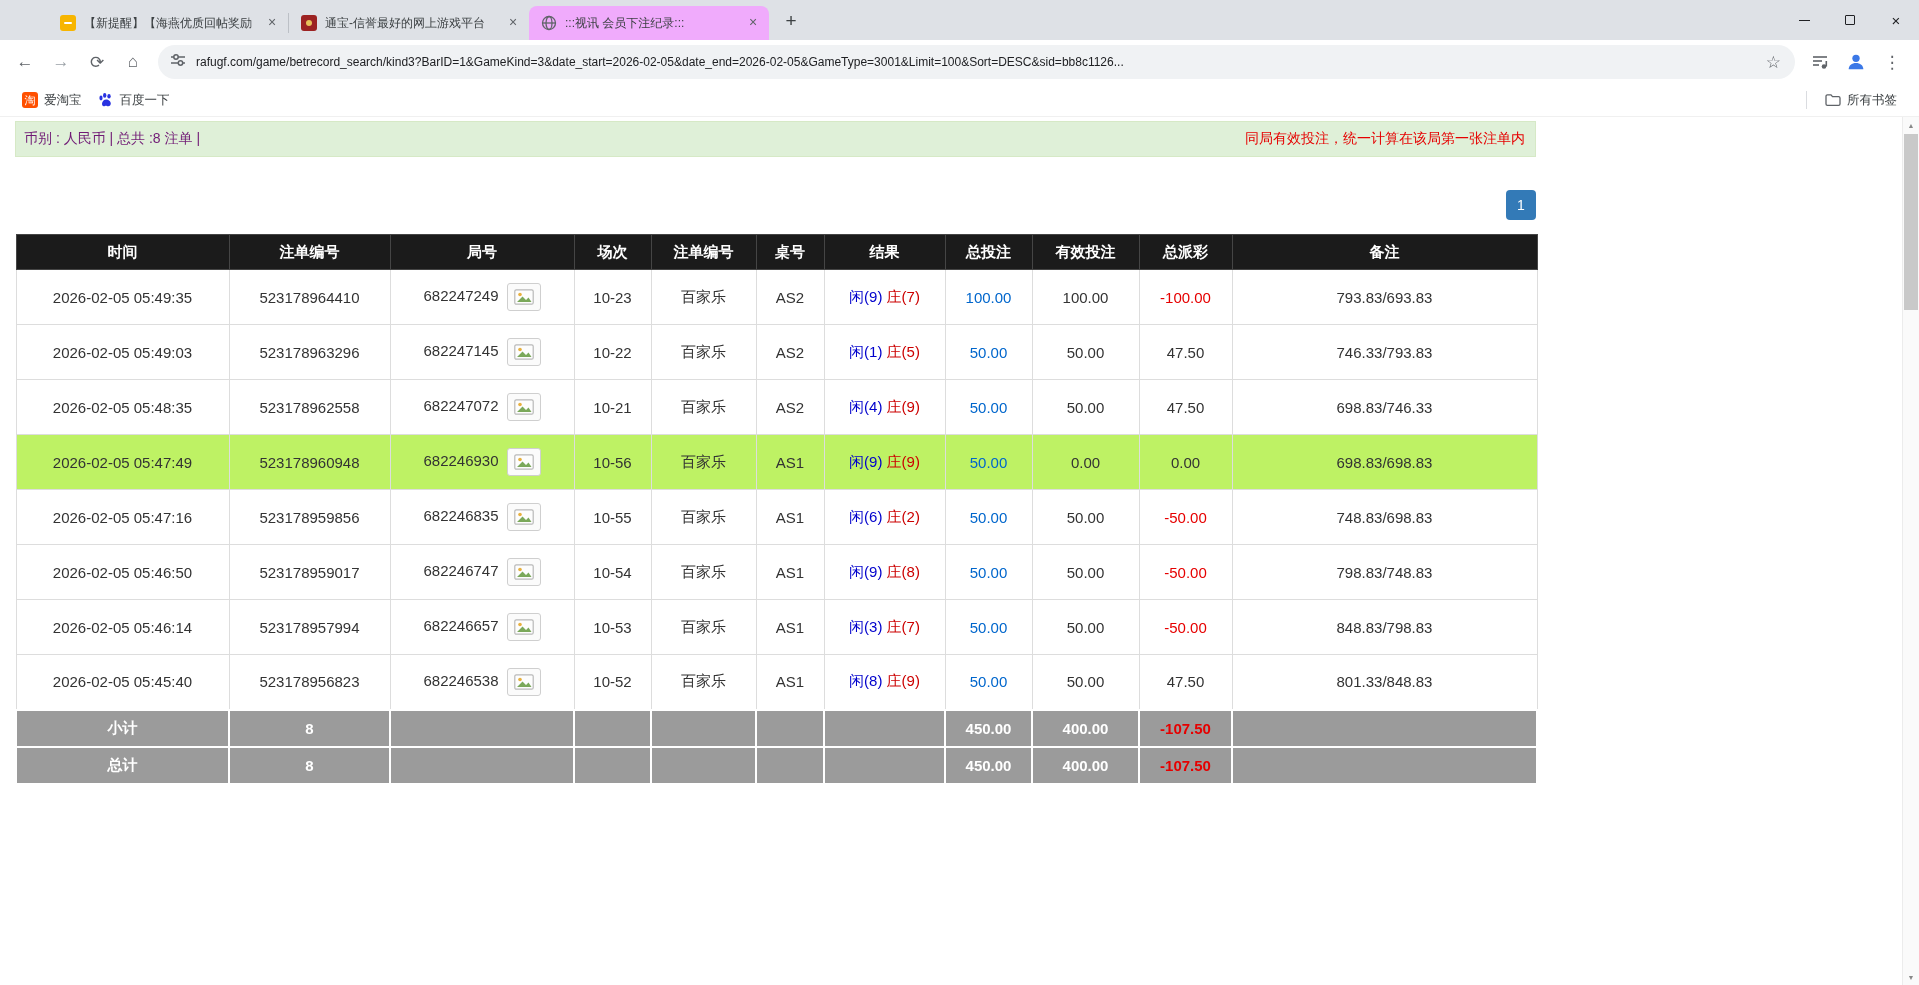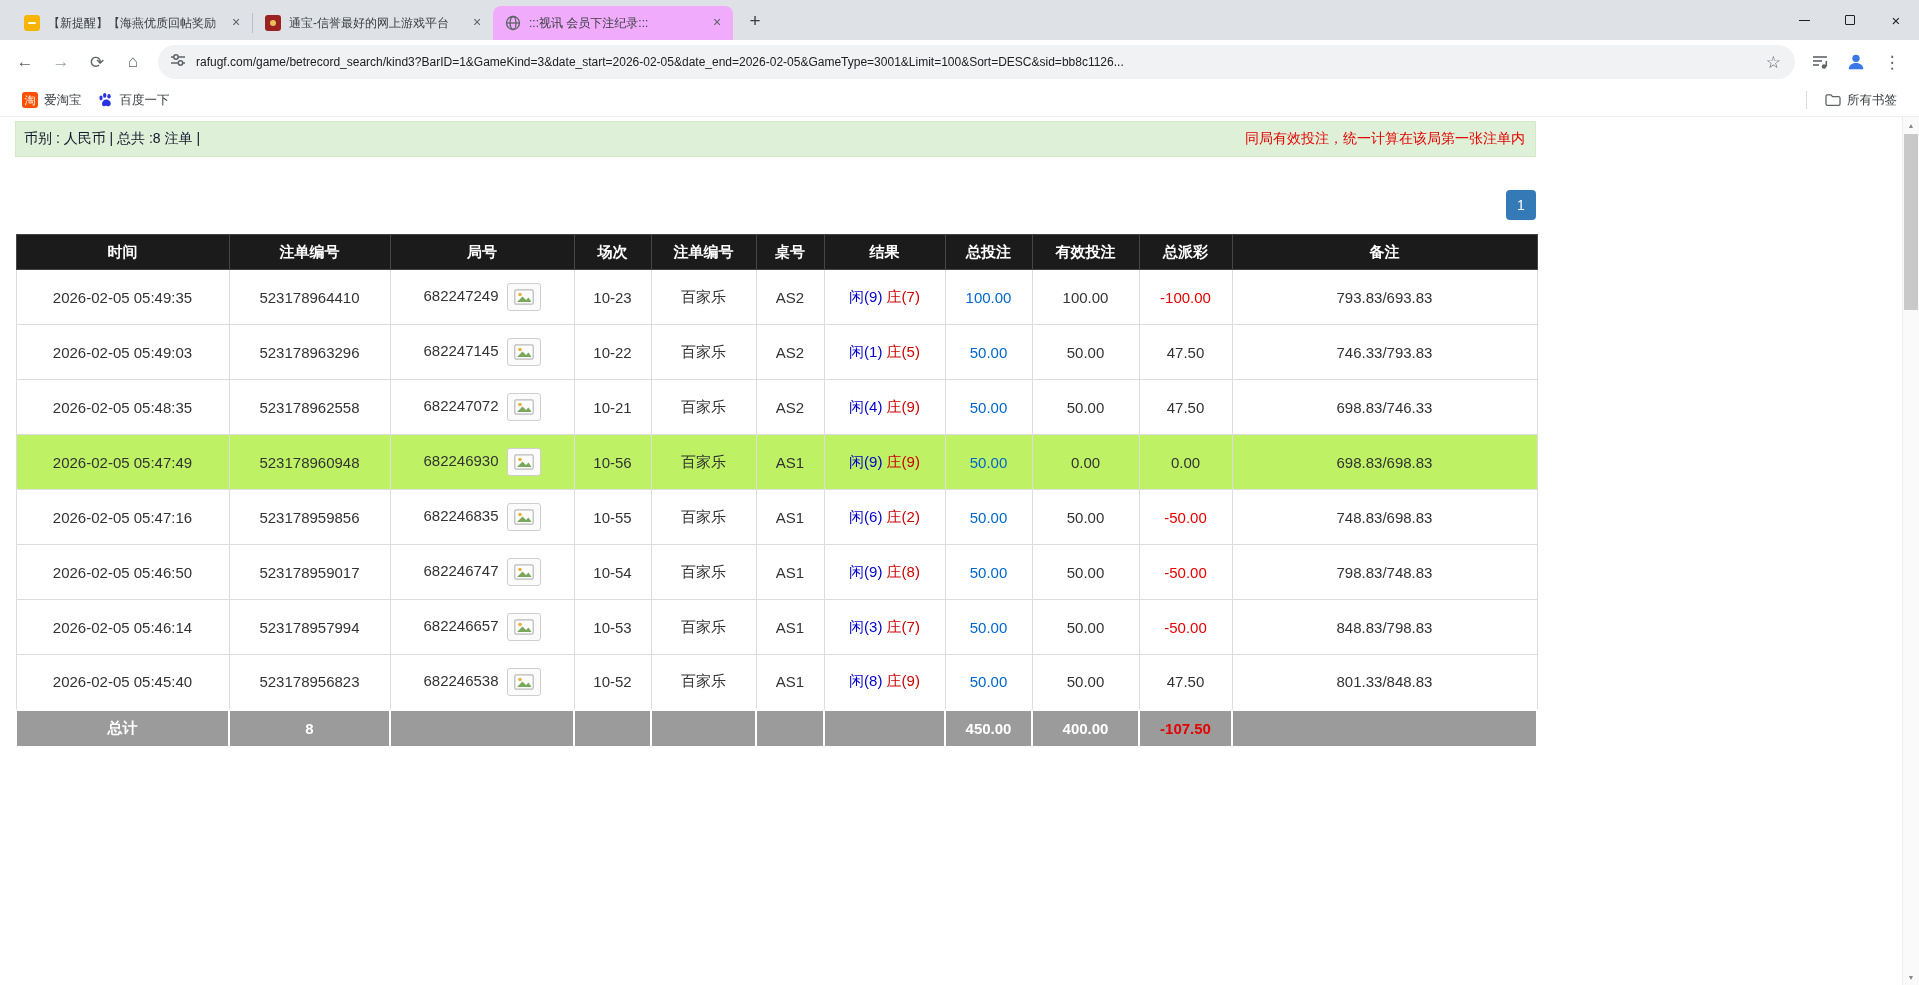--- a/index.html
+++ b/index.html
@@ -1,20 +1,20 @@
 <!DOCTYPE html>
 <html><head>
 <meta charset="utf-8">
 <style>
   * { margin:0; padding:0; box-sizing:border-box; }
   html,body { width:1919px; height:985px; overflow:hidden; }
   body { font-family:"Liberation Sans","DejaVu Sans",sans-serif; background:#fff; position:relative; }
 
   
-  .tabbar { height:40px; background:#dee1e6; display:flex; align-items:center; justify-content:space-between; }
+  .tabbar { height:40px; background:#dee1e6; display:flex; align-items:center; justify-content:space-between;padding-left:36px; }
   .tabs { display:flex; align-items:flex-end; padding-left:12px; height:100%; }
   .tab { width:240px; height:34px; display:flex; align-items:center; gap:8px; padding:0 8px 0 12px; border-radius:8px 8px 0 0; color:#3c4043; font-size:12px; cursor:default; }
   .tab.active { background:#f0abfc; }
   .tab-title { flex:1; white-space:nowrap; overflow:hidden; text-overflow:ellipsis; }
   .tab-close { width:16px; height:16px; line-height:15px; text-align:center; border-radius:50%; font-size:14px; color:#5f6368; flex:0 0 auto; }
   .tab-sep { width:1px; height:20px; background:#9aa0a6; opacity:.5; margin-bottom:7px; }
   .fav { width:16px; height:16px; flex:0 0 auto; display:inline-flex; align-items:center; justify-content:center; }
   .fav-yellow { background:#f7b500; border-radius:3px; }
   .fav-yellow::after { content:""; width:8px; height:2px; background:#fff; border-radius:1px; }
   .fav-red { background:#9c2222; border-radius:3px; }
@@ -38,21 +38,21 @@
   .bm { display:flex; align-items:center; gap:6px; padding:4px 8px; border-radius:6px; }
   .bm-ico { width:16px; height:16px; display:inline-flex; align-items:center; justify-content:center; flex:0 0 auto; }
   .taobao { background:#ff5000; color:#fff; border-radius:3px; font-size:11px; line-height:16px; }
   .bm-spacer { flex:1; }
   .bm-divider { width:1px; height:18px; background:#dadce0; margin-right:10px; }
 
   
   .content { padding:4px 0 0 15px; background:#fff; }
   .inner { width:1521px; }
   .infobar { height:36px; background:#dff0d8; border:1px solid #d6e9c6; display:flex; align-items:center; justify-content:space-between; padding:0 10px 0 8px; }
-  .summary { color:#0f172a; font-size:14px; }
+  .summary { color:#701a75; font-size:14px; }
   .notice { color:#e60000; font-size:14px; }
   .pager { margin-top:33px; height:30px; display:flex; justify-content:flex-end; }
   .page-btn { width:30px; height:30px; background:#337ab7; color:#fff; font-size:14px; display:flex; align-items:center; justify-content:center; border-radius:4px; cursor:pointer; }
 
   table { margin-top:14px; border-collapse:collapse; table-layout:fixed; width:1521px; font-size:15px; }
   th { background:#1b1b1b; color:#fff; font-weight:bold; height:35px; border:1px solid #454545; font-size:15px; }
   tbody td { height:55px; text-align:center; border:1px solid #ddd; color:#333; background:#fff; }
   tr.highlight td { background:#bef264; }
   .p-blue { color:#0000cc;margin-top:13px; }
   .b-red { color:#cc0000; }
@@ -375,20 +375,33 @@
     <td><span>AS1</span></td>
     <td><span class="p-blue">闲(8)</span> <span class="b-red">庄(9)</span></td>
     <td><span class="link-blue">50.00</span></td>
     <td><span>50.00</span></td>
     <td><span>47.50</span></td>
     <td><span>801.33/848.83</span></td>
   </tr>
         </tbody>
       <tfoot>
         <tr>
+          <td>小计</td>
+          <td>8</td>
+          <td></td>
+            <td></td>
+            <td></td>
+          <td></td>
+            <td></td>
+          <td>450.00</td>
+          <td>400.00</td>
+          <td class="neg">-107.50</td>
+          <td></td>
+        </tr>
+        <tr>
           <td>总计</td>
           <td>8</td>
           <td></td>
             <td></td>
             <td></td>
           <td></td>
             <td></td>
           <td>450.00</td>
           <td>400.00</td>
           <td class="neg">-107.50</td>

